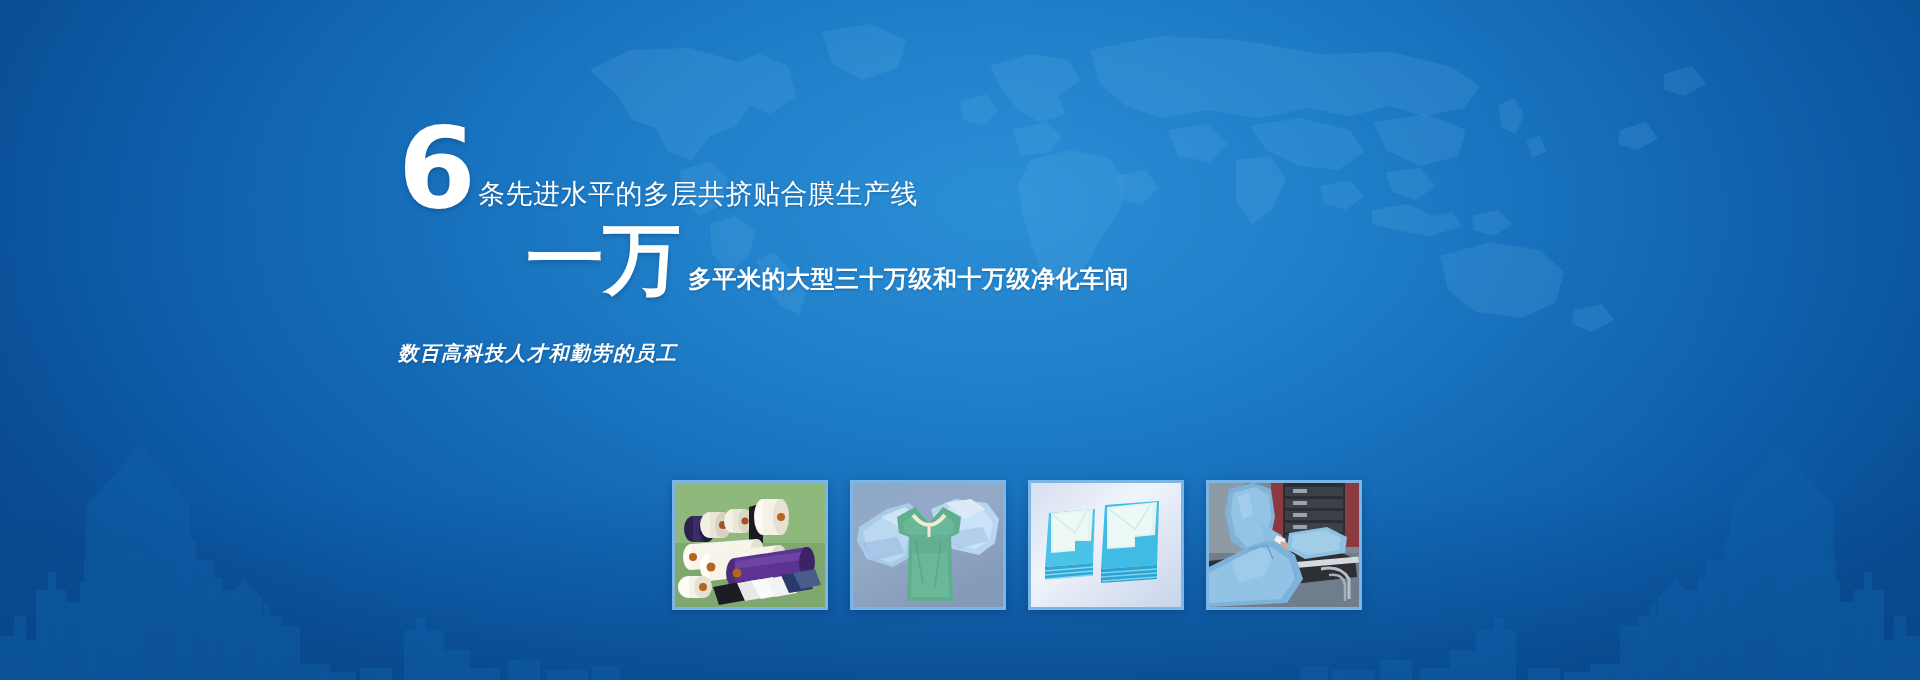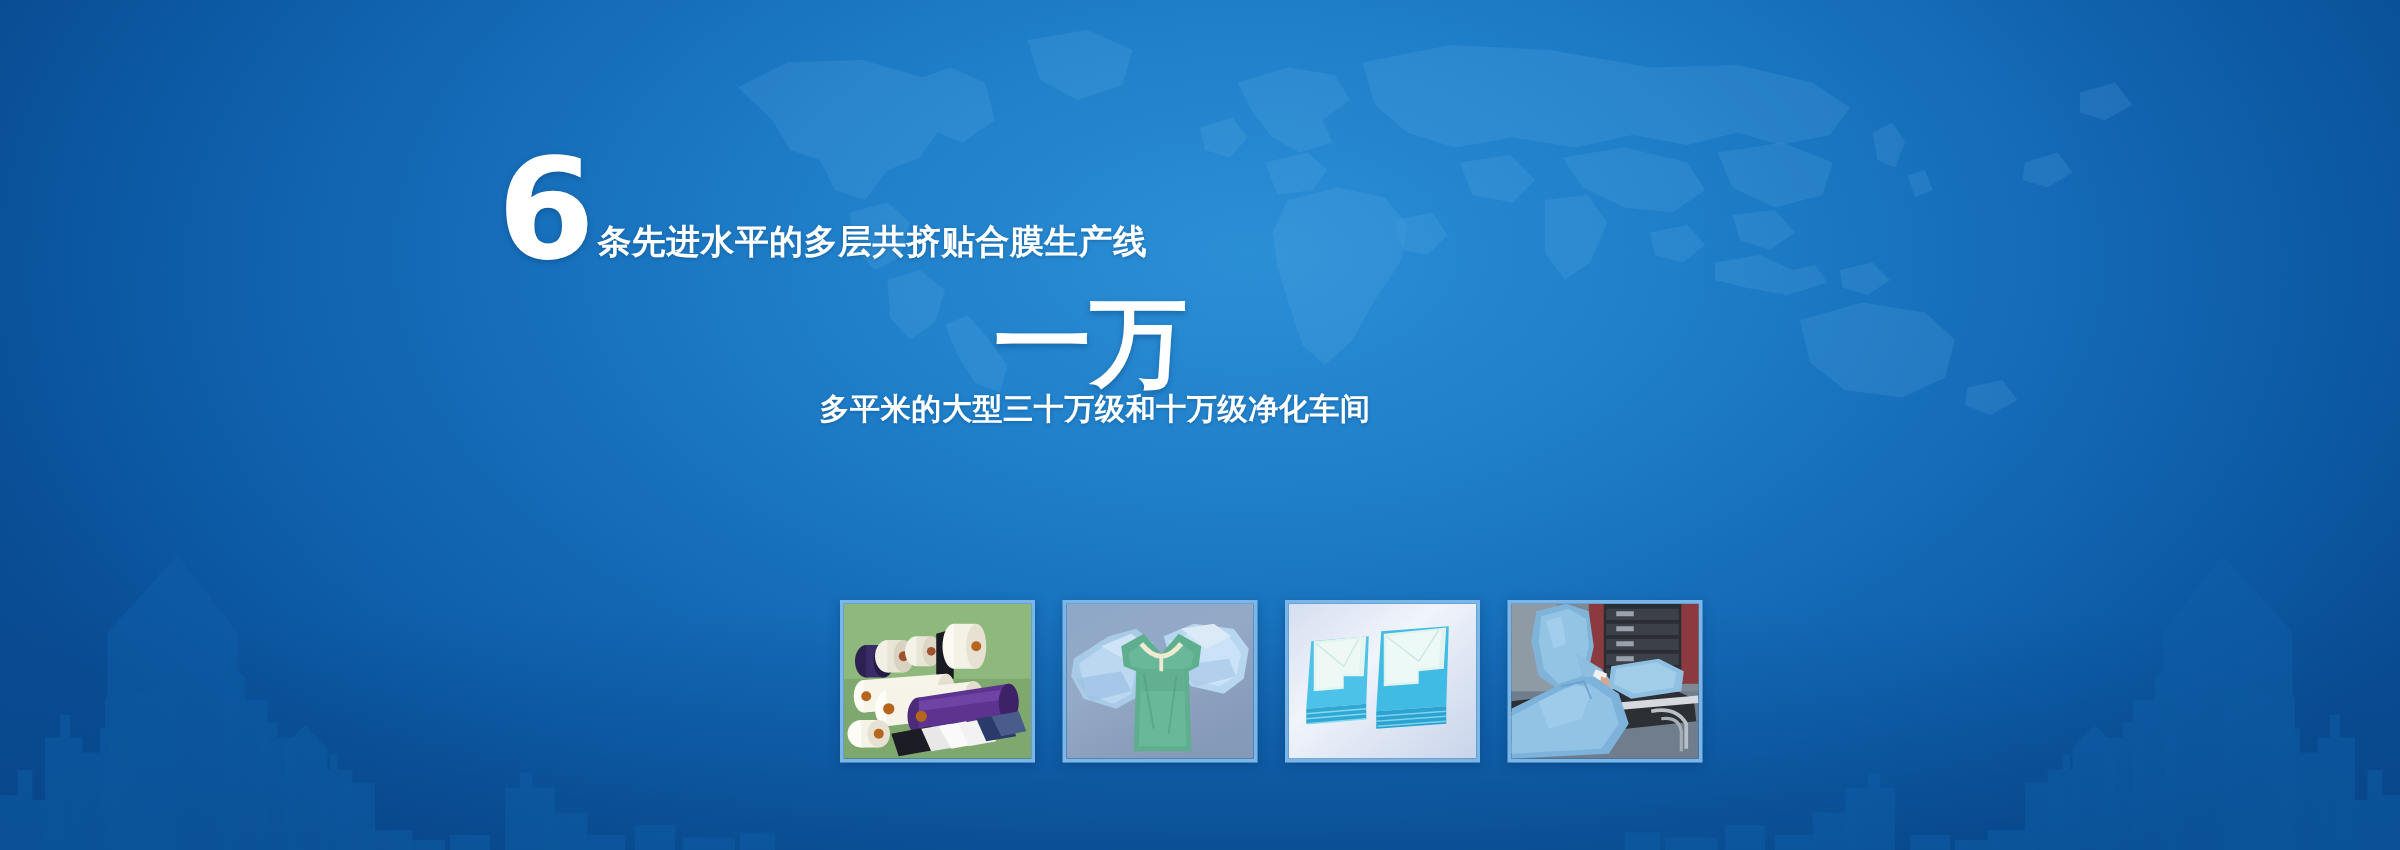--- a/index.html
+++ b/index.html
@@ -65,34 +65,33 @@
   .big-num{
     font-size:112px;
     line-height:.86;
     font-weight:700;
     color:#ffffff;
     letter-spacing:-2px;
     text-shadow:0 2px 5px rgba(4,48,96,.35);
   }
   .line-1 .sub{
     font-size:27px;
-    font-weight:700;
+    font-weight:400;
     color:#ffffff;
     letter-spacing:.5px;
     margin-left:4px;
     position:relative;top:-4px;
     text-shadow:0 1px 3px rgba(4,48,96,.35);
   }
 
   .line-2{
-    display:flex;align-items:center;
+    display:flex;align-items:flex-end;
     white-space:nowrap;
-    margin-top:24px;
+    margin-top:8px;
     padding-left:128px;
-    flex-direction:column;
   }
   .big-cn{
     font-size:78px;
     line-height:1;
     font-weight:700;
     color:#ffffff;
     letter-spacing:-1px;
     text-shadow:0 2px 5px rgba(4,48,96,.35);
   }
   .line-2 .sub{
@@ -247,20 +246,21 @@
       <span class="big-num">6</span>
       <span class="sub">条先进水平的多层共挤贴合膜生产线</span>
     </div>
 
     <div class="line-2">
       <span class="big-cn">一万</span>
       <span class="sub">多平米的大型三十万级和十万级净化车间</span>
     </div>
 
     <div class="sub-lines">
+      <div class="sub-line">数百高科技人才和勤劳的员工</div>
     </div>
 
   </div>
 
   <div class="thumbs">
 
     <div class="thumb">
       <svg viewBox="0 0 150 124" xmlns="http://www.w3.org/2000/svg">
         <rect width="150" height="124" fill="#7fa86e"></rect>
         <rect width="150" height="60" fill="#8fb87c"></rect>

